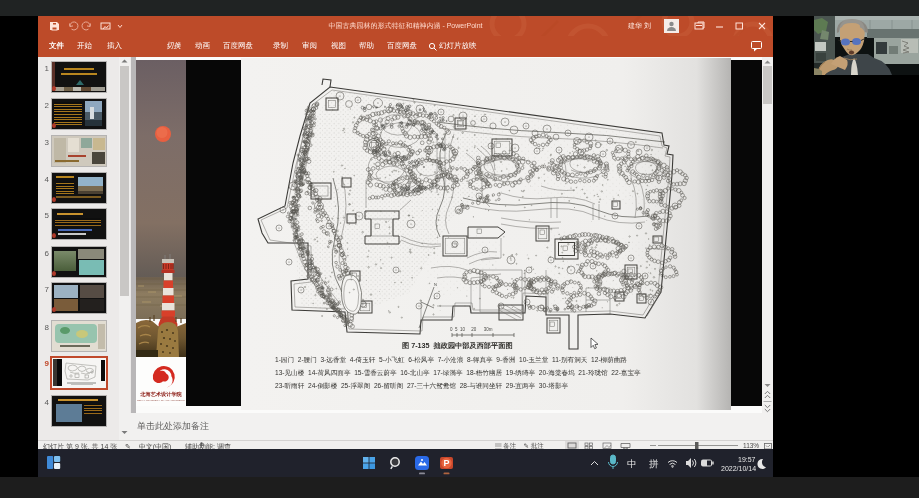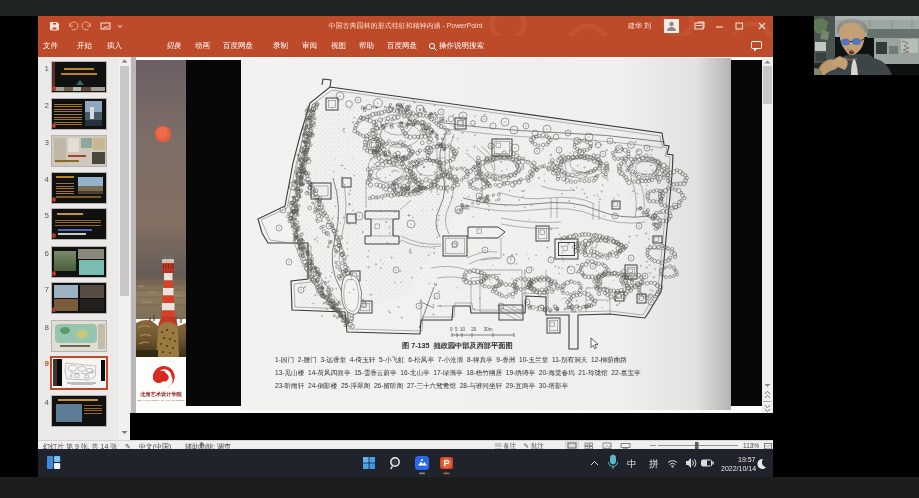--- a/index.html
+++ b/index.html
@@ -77,37 +77,37 @@
       <g stroke="#ffe3da" fill="none" stroke-width="1">
         <rect x="32" y="4" width="8" height="6"></rect>
         <path d="M33,6.5 h6 M35,4 v-1 h6 v6 h-1"></path>
         <path d="M53,8 h7" stroke-width="1.1"></path>
         <rect x="73" y="4" width="6.5" height="6"></rect>
         <path d="M96,4 l6,6 M102,4 l-6,6" stroke-width="1.1"></path>
       </g>
     </svg>
   </div>
   <div class="abs" id="tabrow">
-    <div class="tab" style="left:5px;">文件</div>
+    <div class="tab" style="left:11px;font-weight:bold;">文件</div>
     <div class="tab" style="left:39px;">开始</div>
     <div class="tab" style="left:69px;">插入</div>
     <div class="tab" style="left:99px;margin-top:37px;">设计</div>
     <div class="tab" style="left:128px;font-style:italic;">切换</div>
     <div class="tab" style="left:157px;">动画</div>
     <div class="tab" style="left:185px;">百度网盘</div>
     <div class="tab" style="left:235px;">录制</div>
     <div class="tab" style="left:264px;">审阅</div>
     <div class="tab" style="left:293px;">视图</div>
     <div class="tab" style="left:321px;">帮助</div>
     <div class="tab" style="left:349px;">百度网盘</div>
     <svg class="abs" style="left:390px;top:6px" width="10" height="10" viewBox="0 0 10 10">
       <circle cx="4" cy="4" r="2.6" fill="none" stroke="#fff" stroke-width="1"></circle>
       <path d="M6,6 l2.5,2.5" stroke="#fff" stroke-width="1"></path>
     </svg>
-    <div class="tab" style="left:401px;">操作说明搜索</div>
+    <div class="tab" style="left:401px;">幻灯片放映</div>
     <svg class="abs" style="left:713px;top:5px" width="12" height="11" viewBox="0 0 12 11">
       <rect x="0.5" y="0.5" width="10" height="7" rx="1" fill="none" stroke="#fff" stroke-width="1"></rect>
       <path d="M3,8 v2.5 l3,-2.5" fill="#fff"></path>
     </svg>
   </div>
   <div class="abs" id="content">
     <div class="abs" id="editor">
       <div class="abs" style="left:0;top:0;width:4.5px;height:356px;background:#b9b7b8;"></div>
       <div class="abs" id="photostrip"><svg width="50" height="297" viewBox="0 0 50 297">
         <defs>
@@ -2902,20 +2902,23 @@
     </div>
   </div>
   <div class="abs" id="thumbscroll">
     <svg width="11" height="383" viewBox="0 0 11 383">
       <rect x="0" y="0" width="11" height="383" fill="#f1f0ef"></rect>
       <rect x="1" y="9" width="9" height="230" fill="#c9c7c5"></rect>
       <path d="M2.5,5.5 l3,-3 3,3 z" fill="#7a7a7a"></path>
       <path d="M2.5,374 l3,3 3,-3 z" fill="#7a7a7a"></path>
     </svg>
   </div>
+  <div class="abs" id="notes">
+      <div class="ph">单击此处添加备注</div>
+    </div>
   <div class="abs" id="statusbar">
     <div class="abs" style="left:5px;top:1px;font-size:7px;color:#454443;white-space:nowrap;">幻灯片 第 9 张, 共 14 张&nbsp;&nbsp;&nbsp;&nbsp;✎&nbsp;&nbsp;&nbsp;&nbsp;中文(中国)&nbsp;&nbsp;&nbsp;&nbsp;&nbsp;&nbsp;&nbsp;辅助功能: 调查</div>
     <svg class="abs" style="left:160px;top:1px" width="7" height="7" viewBox="0 0 7 7">
         <circle cx="3.5" cy="1.4" r="1.2" fill="#555"></circle>
         <path d="M3.5,2.6 L3.5,5 M1.6,3.4 h3.8 M3.5,5 l-1.5,1.8 M3.5,5 l1.5,1.8" stroke="#555" stroke-width="0.8" fill="none"></path>
       </svg>
     <div class="abs" style="left:457px;top:1px;font-size:6.5px;color:#4a4948;white-space:nowrap;">▤ 备注&nbsp;&nbsp;&nbsp;&nbsp;✎ 批注</div>
     <svg class="abs" style="left:527px;top:0px" width="175" height="9" viewBox="0 0 175 9">
       <rect x="0" y="0" width="14" height="9" fill="#dddbda"></rect>
       <rect x="3" y="2" width="8" height="5" fill="none" stroke="#555" stroke-width="0.8"></rect>

